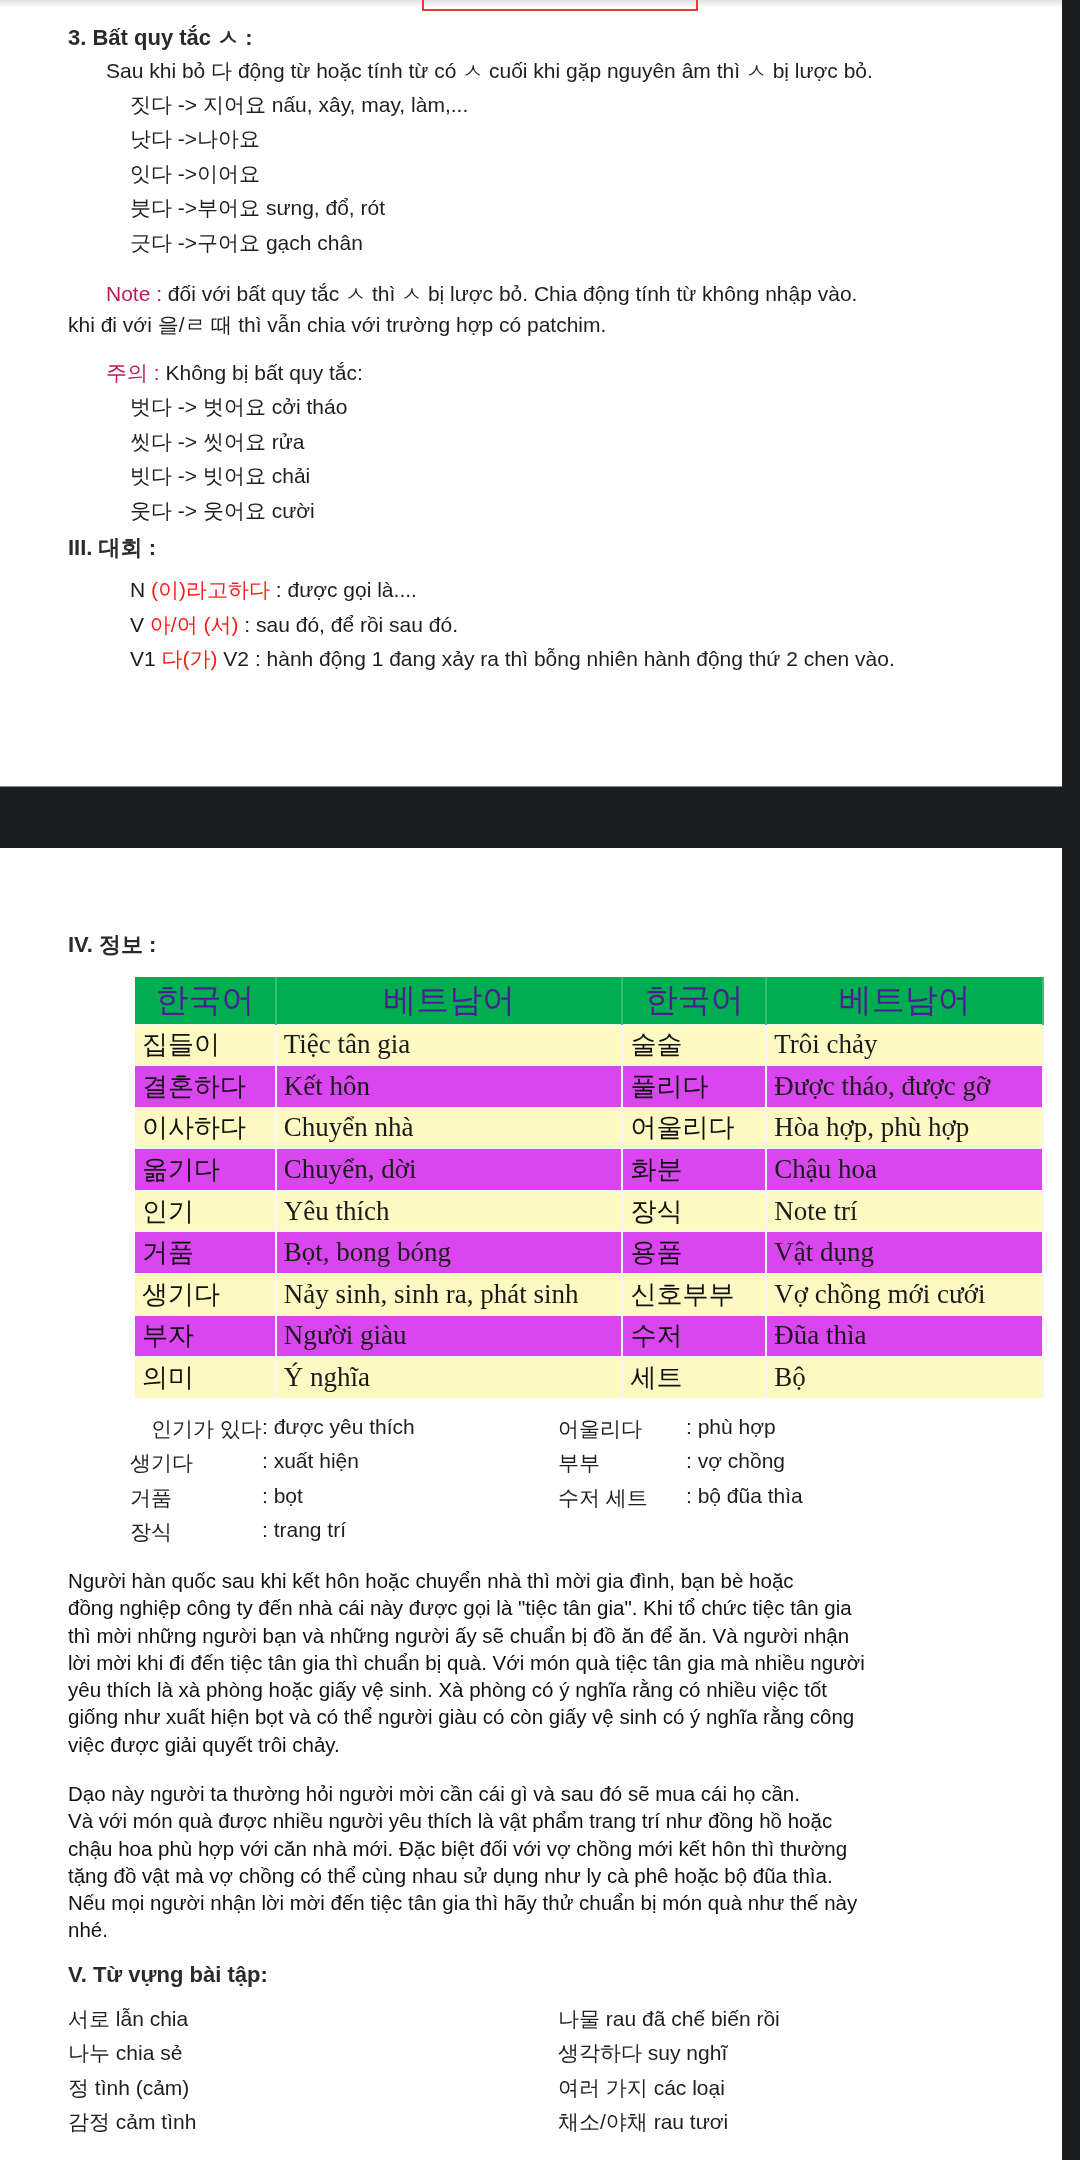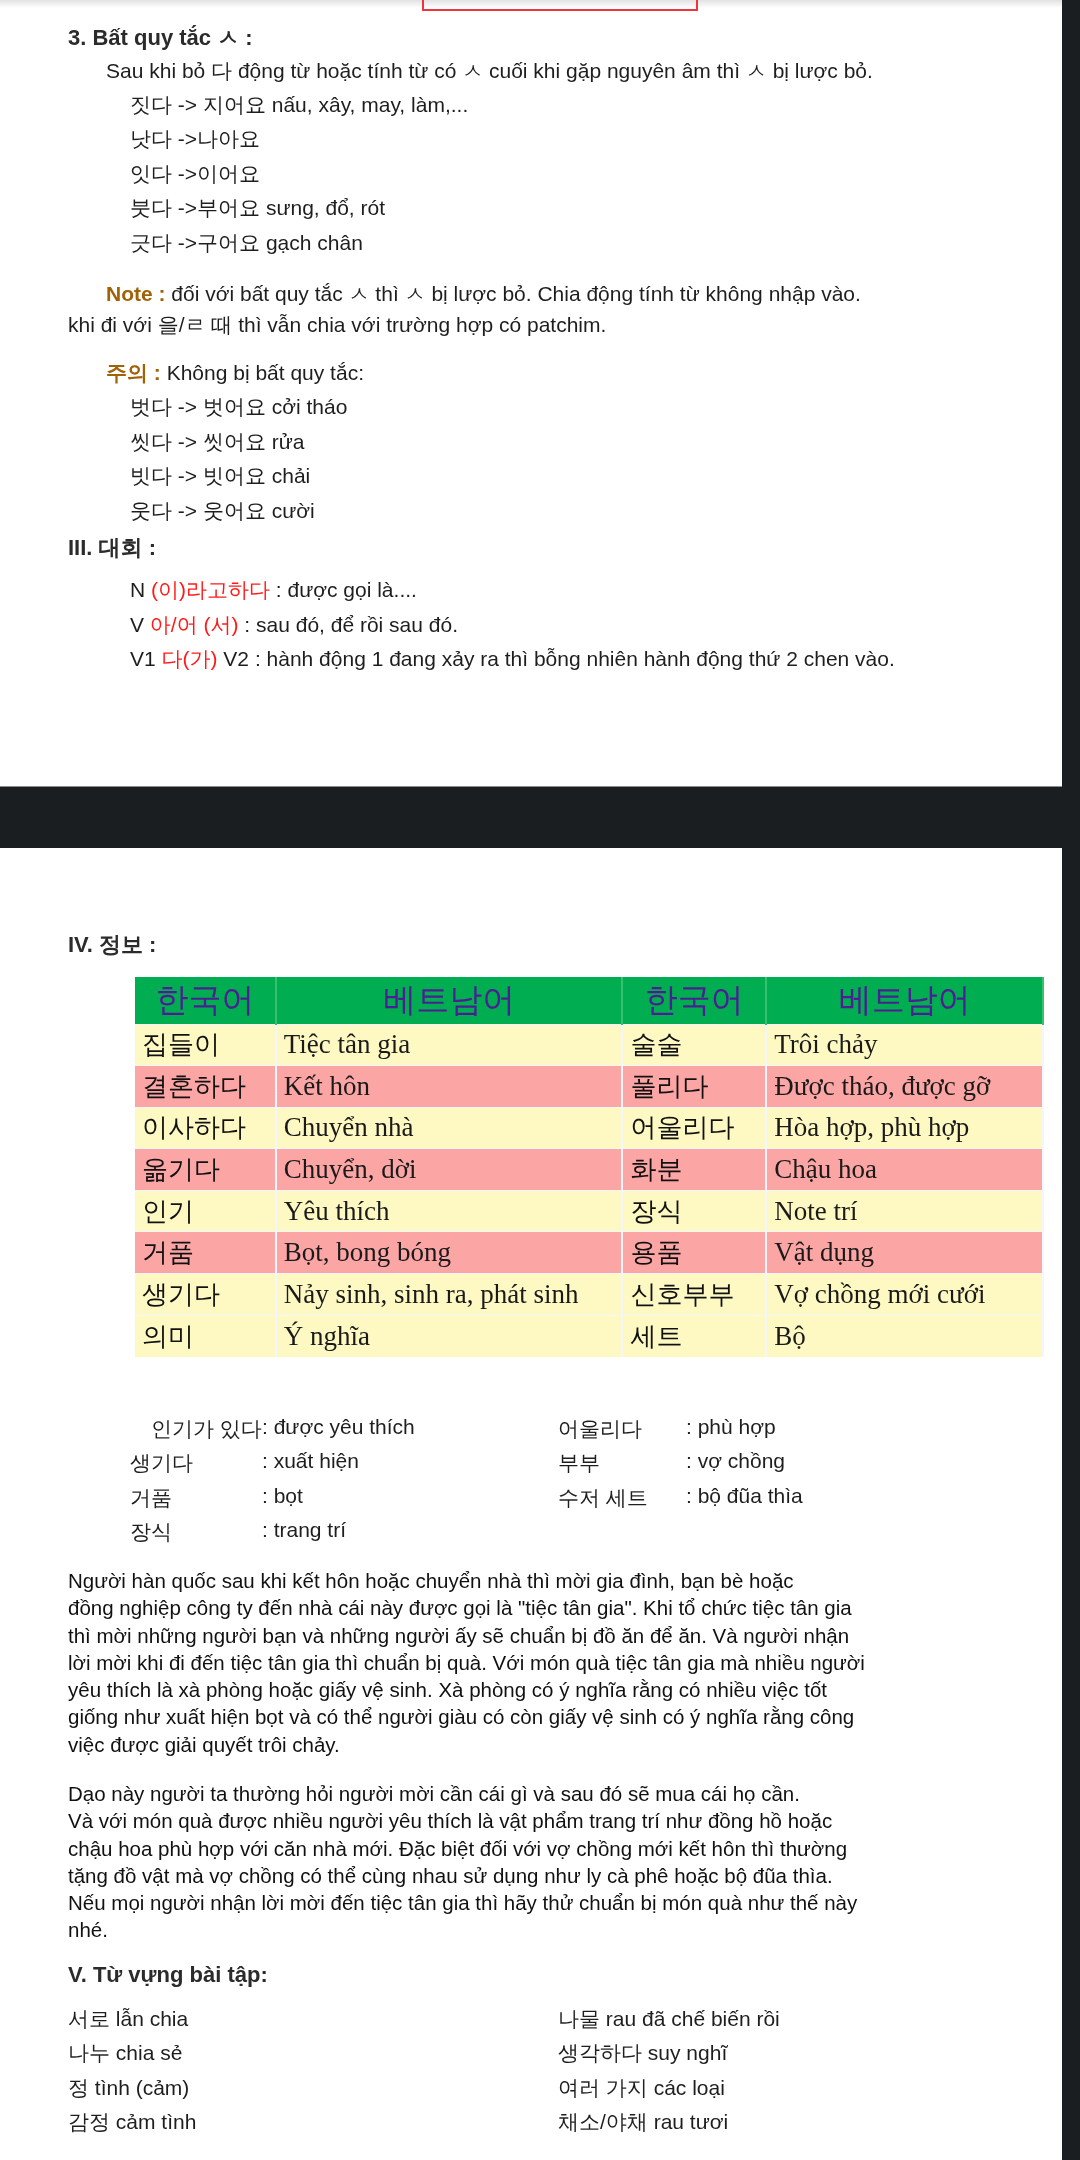--- a/index.html
+++ b/index.html
@@ -9,28 +9,28 @@
   .page { position: absolute; left: 0; width: 1062px; background: #ffffff; overflow: hidden; }
   #page-top { top: 0; height: 787px; border-bottom: 1px solid #8a8d90; }
   #page-bottom { top: 848px; height: 1606px; border-left: 0; }
   .right-strip { position: absolute; left: 1062px; top: 0; width: 18px; height: 2160px; background: #1b1e20; }
   .top-shade { position: absolute; left: 0; top: 0; width: 1062px; height: 8px; background: linear-gradient(#e2e2e2, #ffffff); }
   .red-box { position: absolute; left: 422px; top: -20px; width: 276px; height: 31px; border: 2px solid #f0353a; }
 
   .line { position: absolute; font-size: 21px; white-space: nowrap; color: #1e1e1e; }
   .h { font-weight: bold; font-size: 22px; color: #2b2b2b; }
   .red { color: #ff1a1a; }
-  .redb { color: #a16207; font-weight: bold; }
+  .redb { color: #be185d; font-weight: normal; }
 
   
   .vt { position: absolute; left: 135px; top: 129px; width: 909px; border-collapse: collapse; }
   .vt th { background: #00ad50; color: #4c1d95; font-weight: normal; font-size: 33px; height: 47px; text-align: center; border-right: 2px solid #38c06f; font-family: "DejaVu Sans", sans-serif; }
   .vt td { height: 41.6px; border-right: 2px solid #f4f6fb; border-top: 1px solid #f4f6fb; padding-left: 7px; }
   .vt tr.odd td { background: #fef9c3; }
-  .vt tr.even td { background: #fca5a5; }
+  .vt tr.even td { background: #d946ef; }
   .vt td.ko { font-family: "DejaVu Sans", sans-serif; font-size: 26px; color: #111; }
   .vt td.vi { font-family: "Liberation Serif", "DejaVu Serif", serif; font-size: 27px; color: #1a1a1a; }
   .c1 { width: 141px; } .c2 { width: 347px; } .c3 { width: 144px; } .c4 { width: 277px; }
 
   .para { position: absolute; left: 68px; width: 940px; font-size: 20.5px; line-height: 27.3px; color: #111; white-space: pre-line; }
 </style>
 </head>
 <body>
 
 <div class="right-strip"></div>
@@ -122,20 +122,26 @@
         <td class="vi">Bọt, bong bóng</td>
         <td class="ko">용품</td>
         <td class="vi">Vật dụng</td>
       </tr>
       <tr class="odd">
         <td class="ko">생기다</td>
         <td class="vi">Nảy sinh, sinh ra, phát sinh</td>
         <td class="ko">신호부부</td>
         <td class="vi">Vợ chồng mới cưới</td>
       </tr>
+      <tr class="even">
+        <td class="ko">부자</td>
+        <td class="vi">Người giàu</td>
+        <td class="ko">수저</td>
+        <td class="vi">Đũa thìa</td>
+      </tr>
       <tr class="odd">
         <td class="ko">의미</td>
         <td class="vi">Ý nghĩa</td>
         <td class="ko">세트</td>
         <td class="vi">Bộ</td>
       </tr>
     </tbody>
   </table>
 
   <div class="line" style="left:130px; top:567px;margin-left:21px;">인기가 있다</div>

